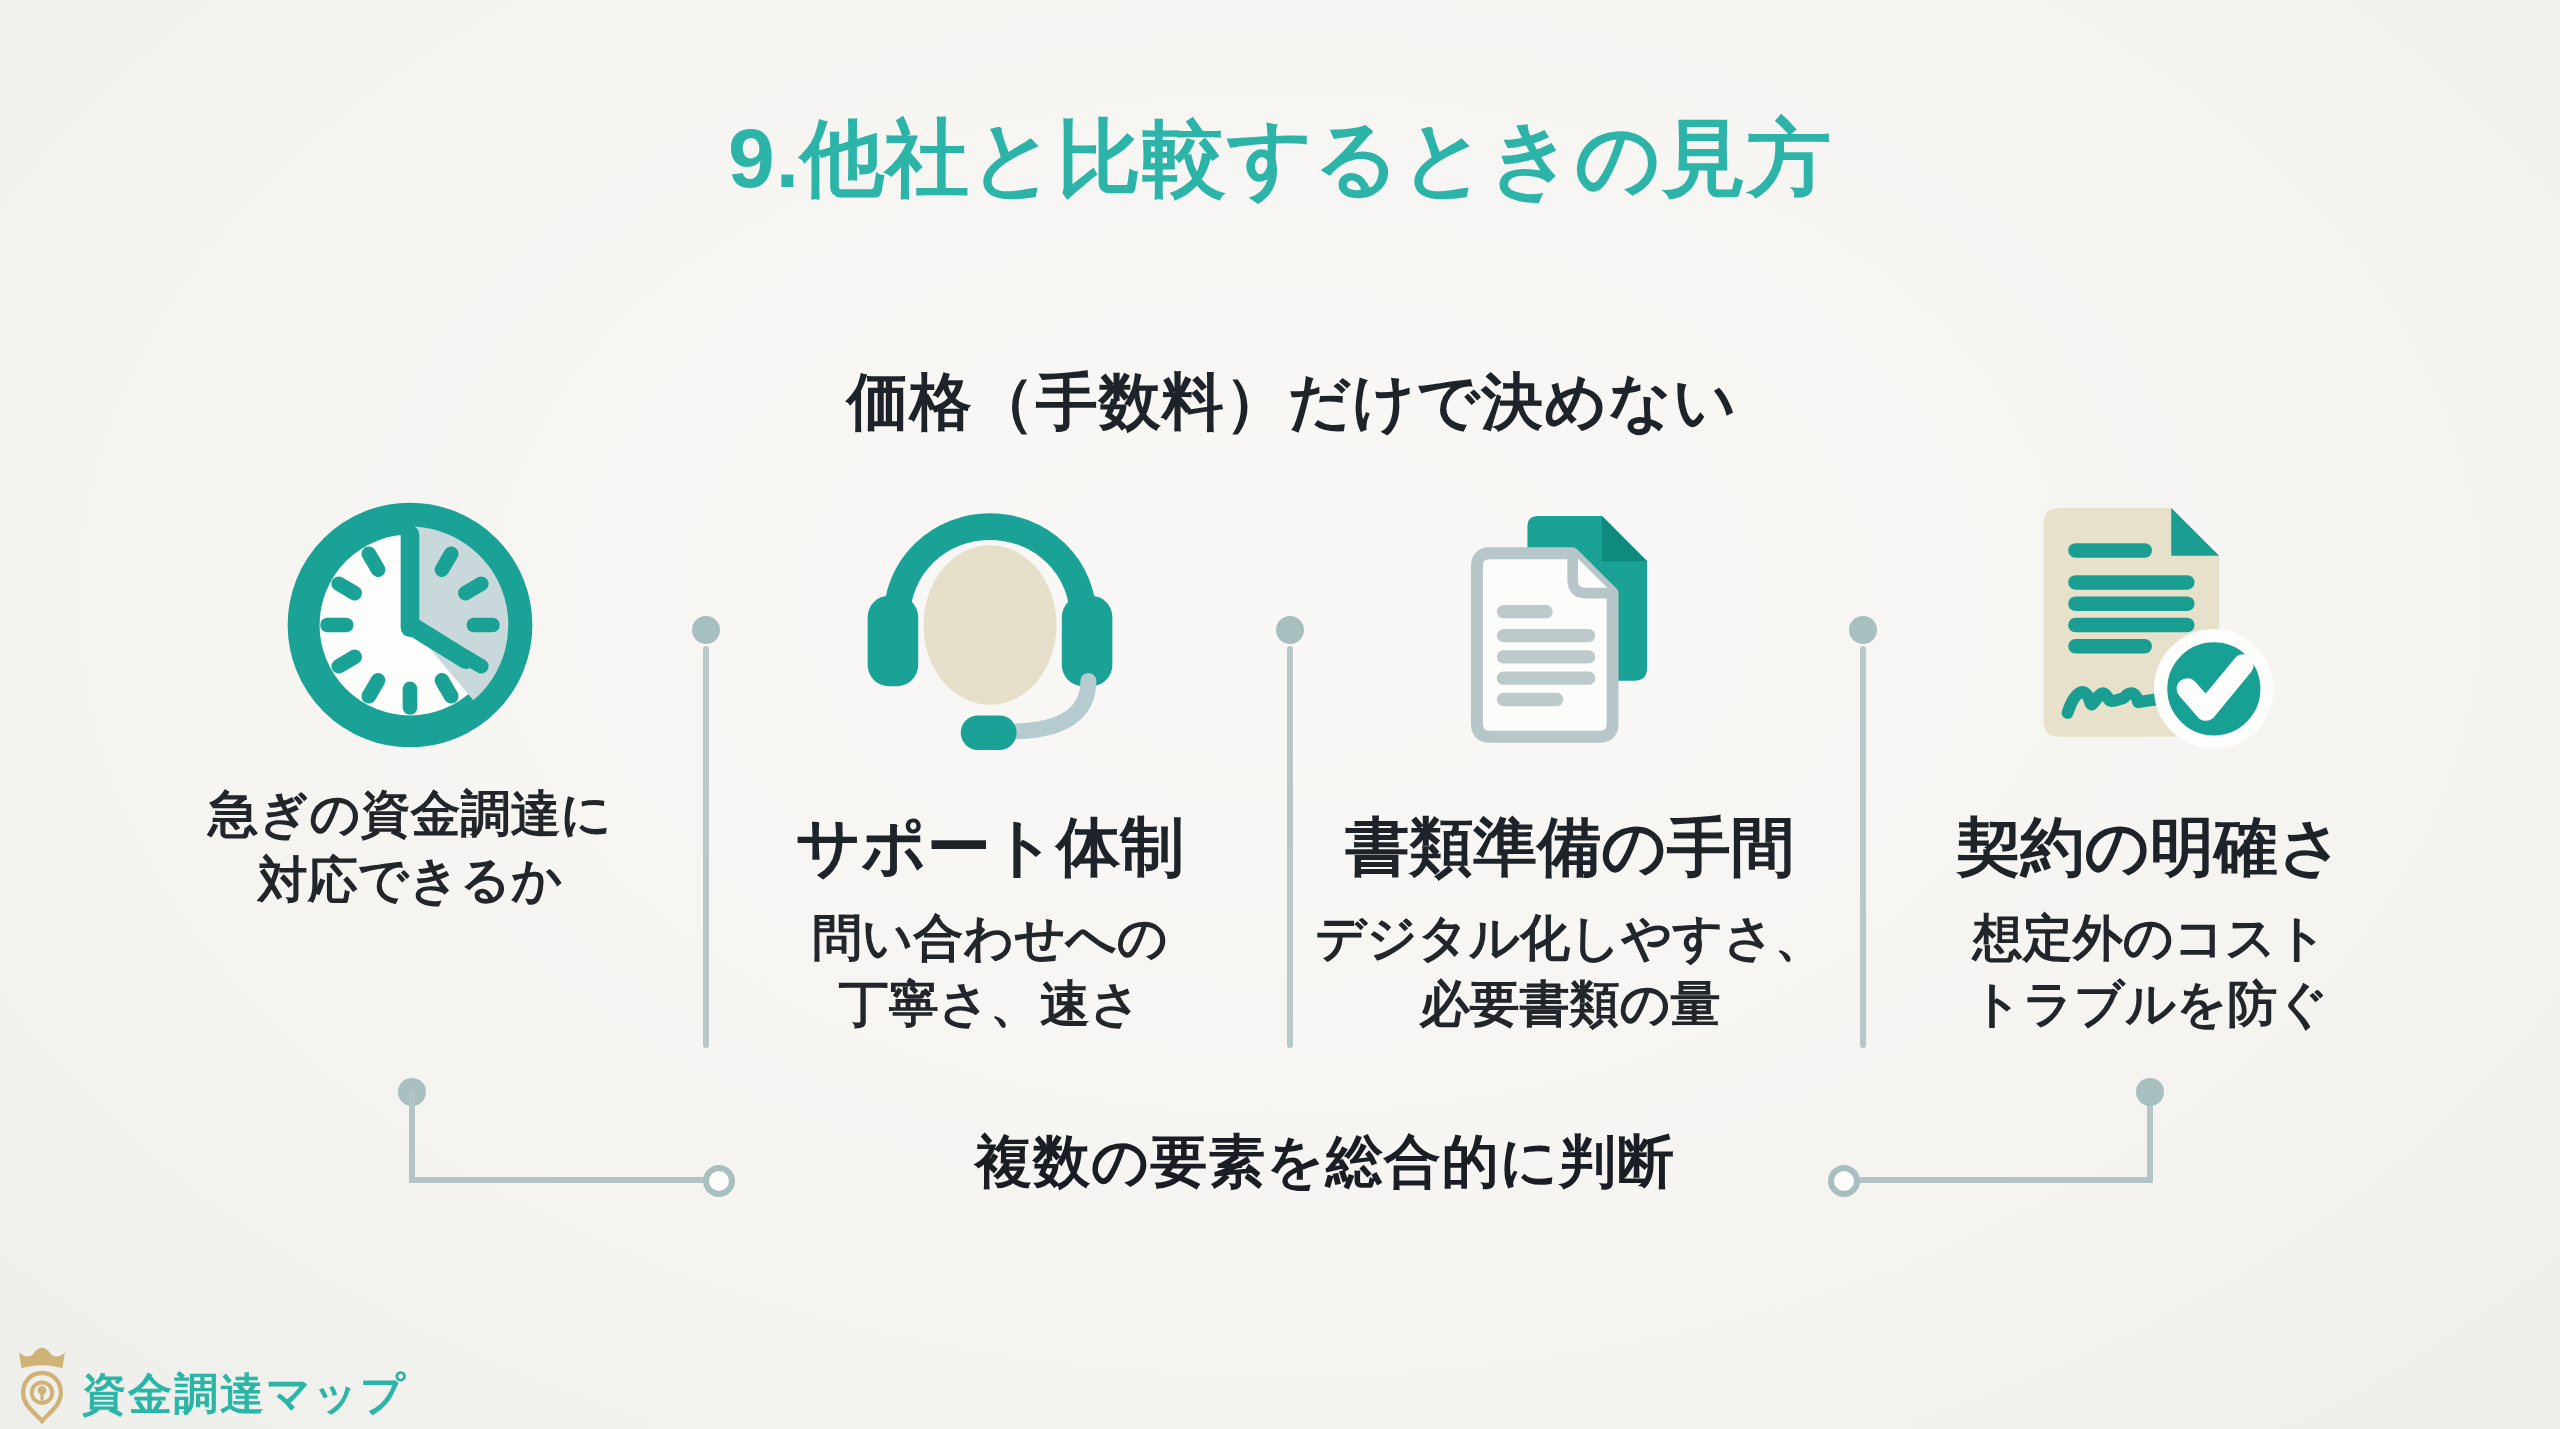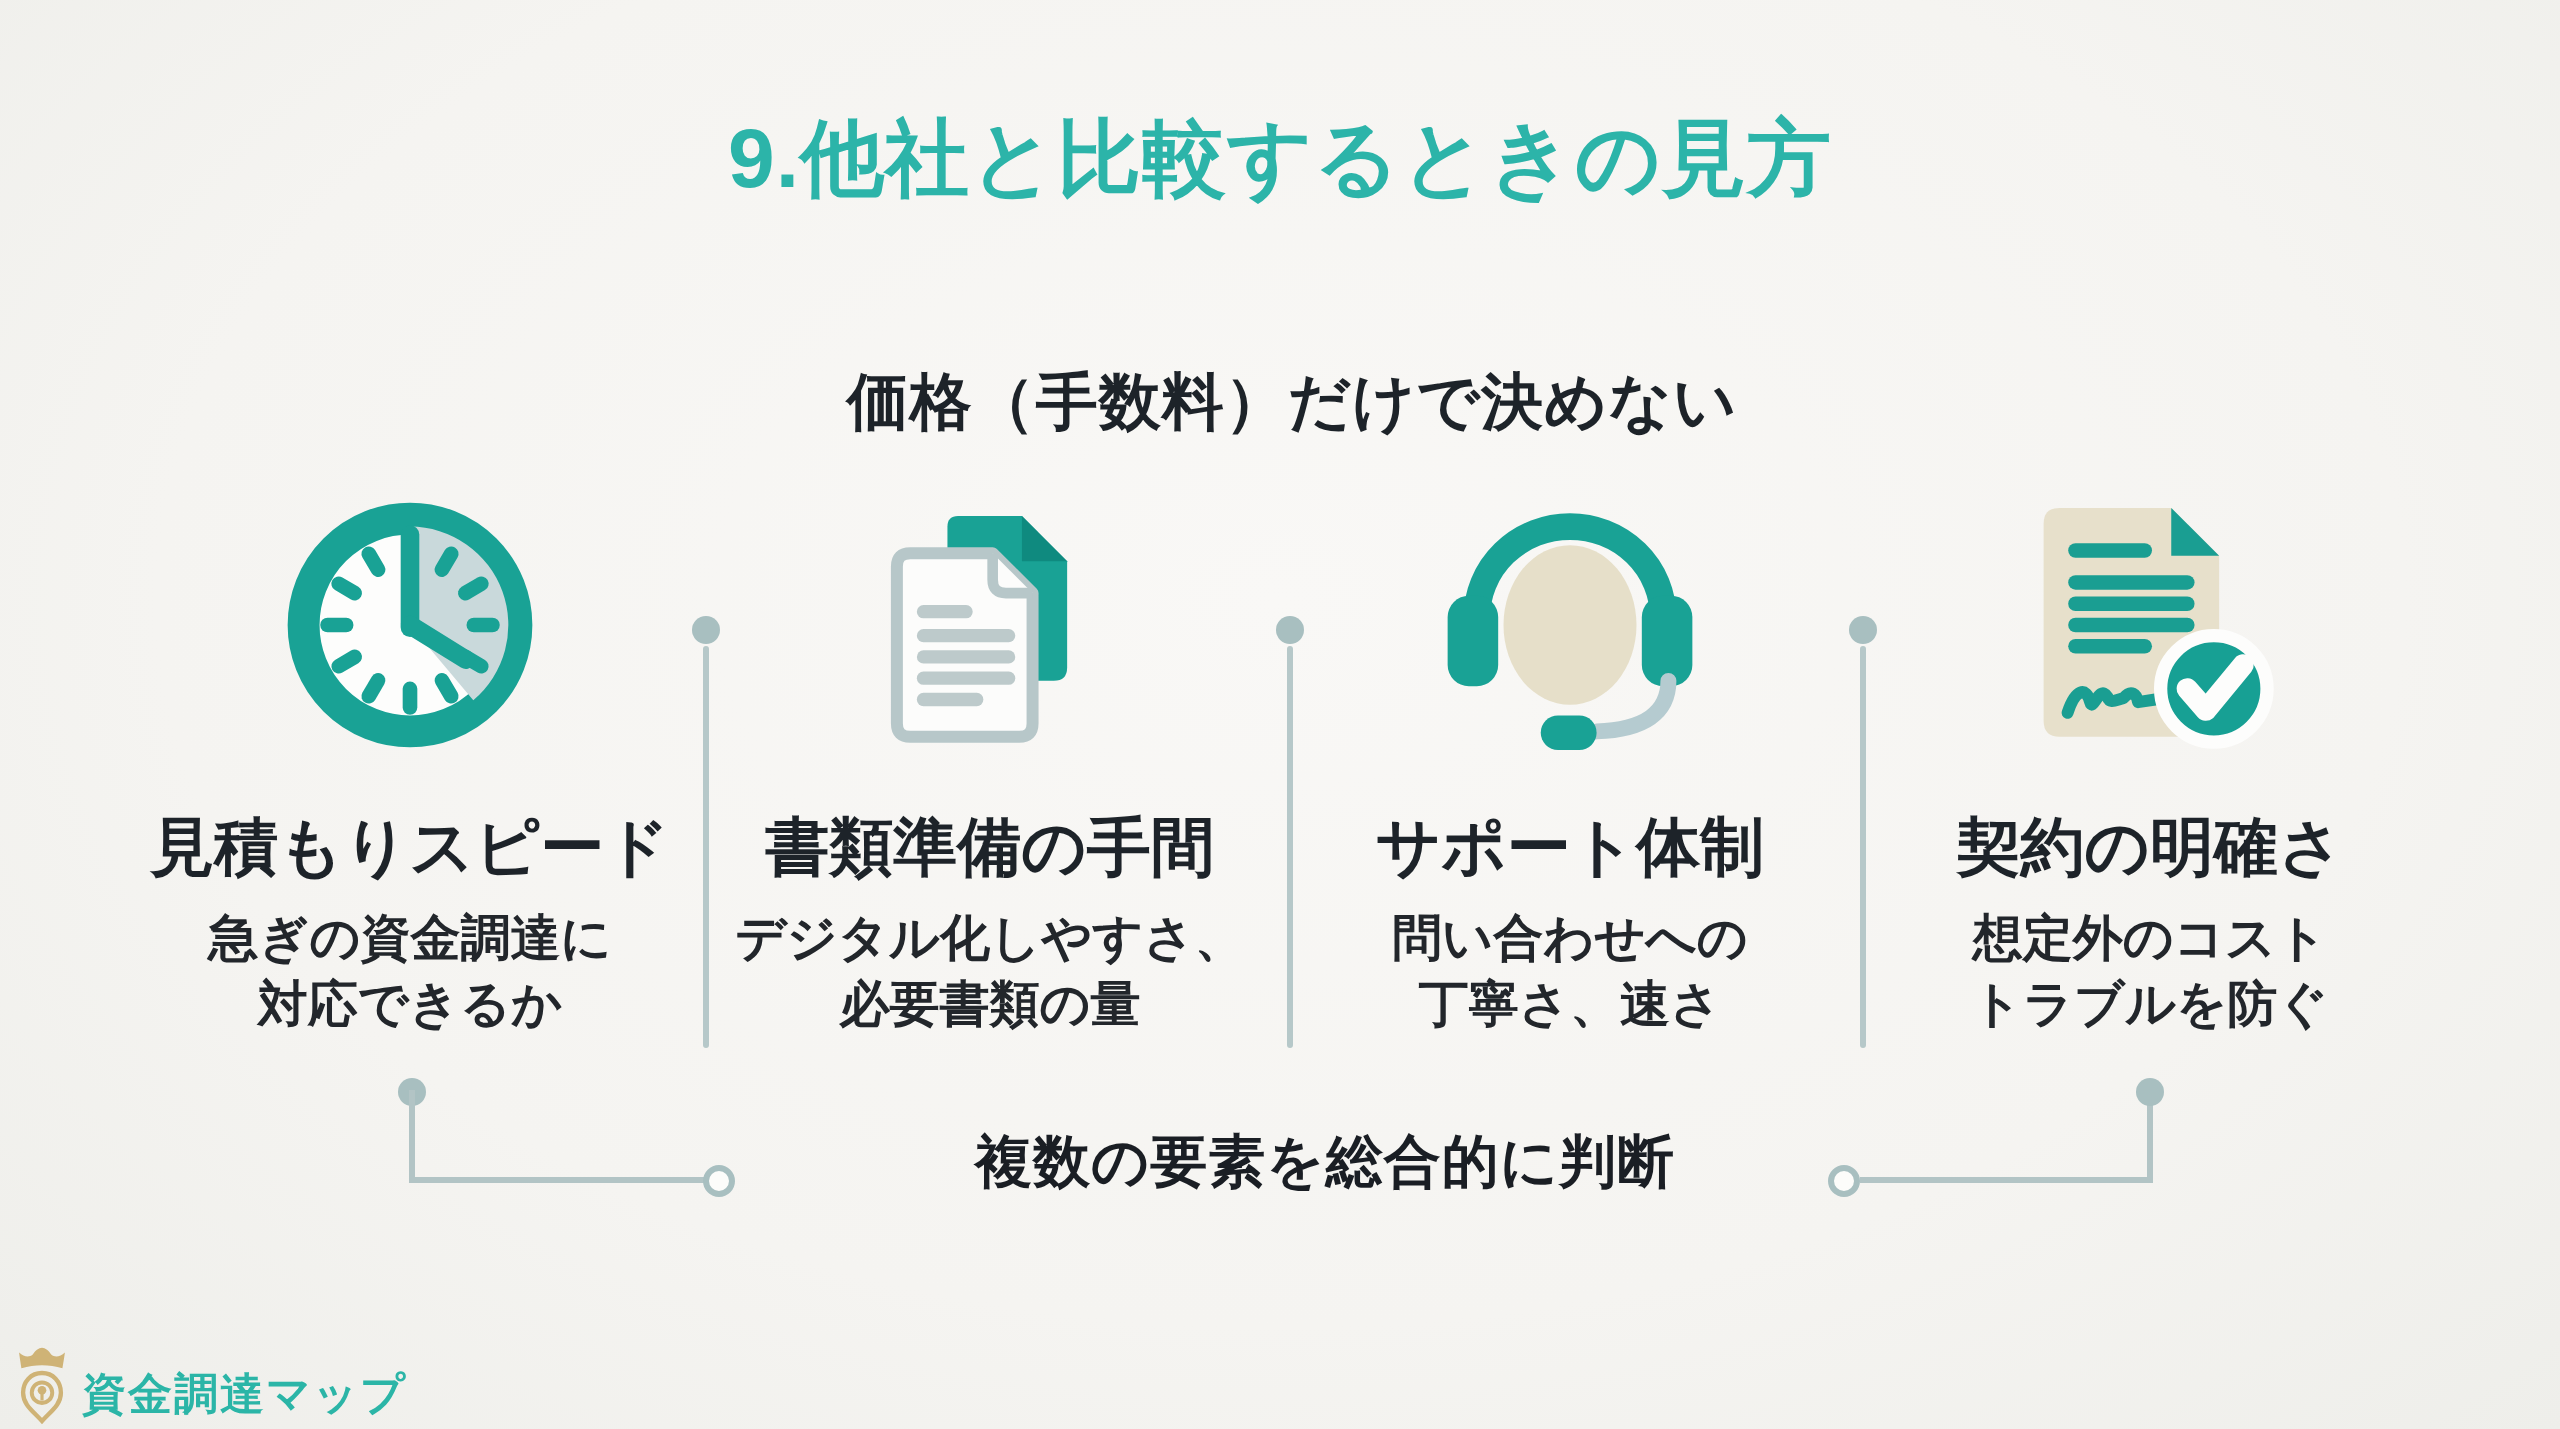--- a/index.html
+++ b/index.html
@@ -108,24 +108,41 @@
             <line x1="19" y1="50" x2="26" y2="50"></line>
             <line x1="23.2" y1="34.5" x2="29.2" y2="38"></line>
             <line x1="34.5" y1="23.2" x2="38" y2="29.2"></line>
           </g>
           <g stroke="#19a295" stroke-width="7" stroke-linecap="round">
             <line x1="50" y1="51" x2="50" y2="16"></line>
             <line x1="50" y1="50" x2="71" y2="63"></line>
           </g>
         </svg>
       </div>
-      <div class="col-heading">見積もりスピード</div>
       <div class="col-desc">
         <span>急ぎの資金調達に</span><br>
         <span>対応できるか</span>
+      </div>
+    </div>
+
+    <div class="column">
+      <div class="icon-wrap">
+        <svg viewBox="0 0 100 100">
+          <path d="M15,55 V47 A35,34 0 0 1 85,47 V55" fill="none" stroke="#19a295" stroke-width="10" stroke-linecap="round"></path>
+          <ellipse cx="50" cy="50" rx="25" ry="30" fill="#e6dfc9"></ellipse>
+          <rect x="4" y="39" width="19" height="34" rx="8" fill="#19a295"></rect>
+          <rect x="77" y="39" width="19" height="34" rx="8" fill="#19a295"></rect>
+          <path d="M87,71 Q87,89 60,90" fill="none" stroke="#b5cbd0" stroke-width="6" stroke-linecap="round"></path>
+          <rect x="39" y="84" width="21" height="13" rx="6.5" fill="#19a295"></rect>
+        </svg>
+      </div>
+      <div class="col-heading">サポート体制</div>
+      <div class="col-desc">
+        <span>問い合わせへの</span><br>
+        <span>丁寧さ、速さ</span>
       </div>
     </div>
 
     <div class="column">
       <div class="icon-wrap">
         <svg viewBox="0 0 100 100">
           <path d="M38,9 H62 L79,26 V66 Q79,71 74,71 H38 Q34,71 34,66 V13 Q34,9 38,9 Z" fill="#19a295"></path>
           <path d="M62,9 V26 H79 Z" fill="#0f8a7f"></path>
           <path d="M20,23 H51 L66,38 V87 Q66,92 61,92 H20 Q15,92 15,87 V28 Q15,23 20,23 Z" fill="#fcfcfb" stroke="#b7c7c9" stroke-width="4.5" stroke-linejoin="round"></path>
           <path d="M51,23 V33 Q51,38 56,38 H66" fill="#fcfcfb" stroke="#b7c7c9" stroke-width="4"></path>
@@ -141,38 +158,20 @@
       <div class="col-heading">書類準備の手間</div>
       <div class="col-desc">
         <span>デジタル化しやすさ、</span><br>
         <span>必要書類の量</span>
       </div>
     </div>
 
     <div class="column">
       <div class="icon-wrap">
         <svg viewBox="0 0 100 100">
-          <path d="M15,55 V47 A35,34 0 0 1 85,47 V55" fill="none" stroke="#19a295" stroke-width="10" stroke-linecap="round"></path>
-          <ellipse cx="50" cy="50" rx="25" ry="30" fill="#e6dfc9"></ellipse>
-          <rect x="4" y="39" width="19" height="34" rx="8" fill="#19a295"></rect>
-          <rect x="77" y="39" width="19" height="34" rx="8" fill="#19a295"></rect>
-          <path d="M87,71 Q87,89 60,90" fill="none" stroke="#b5cbd0" stroke-width="6" stroke-linecap="round"></path>
-          <rect x="39" y="84" width="21" height="13" rx="6.5" fill="#19a295"></rect>
-        </svg>
-      </div>
-      <div class="col-heading">サポート体制</div>
-      <div class="col-desc">
-        <span>問い合わせへの</span><br>
-        <span>丁寧さ、速さ</span>
-      </div>
-    </div>
-
-    <div class="column">
-      <div class="icon-wrap">
-        <svg viewBox="0 0 100 100">
           <path d="M16,6 H58 L76,24 V86 Q76,92 70,92 H16 Q10,92 10,86 V12 Q10,6 16,6 Z" fill="#e7e0cb"></path>
           <path d="M58,6 V24 H76 Z" fill="#1a9e92"></path>
           <g stroke="#1a9e92" stroke-width="5.5" stroke-linecap="round">
             <line x1="22" y1="22" x2="48" y2="22"></line>
             <line x1="22" y1="34" x2="64" y2="34"></line>
             <line x1="22" y1="42" x2="64" y2="42"></line>
             <line x1="22" y1="50" x2="64" y2="50"></line>
             <line x1="22" y1="58" x2="48" y2="58"></line>
           </g>
           <path d="M19,83 C22,74 26,73 27.5,79 C28.5,83 31,72 34,77 C35,80 37.5,78 40,77.5 C43,74 45,76 45.5,79 L52,78" fill="none" stroke="#1a9e92" stroke-width="4.5" stroke-linecap="round" stroke-linejoin="round"></path>

